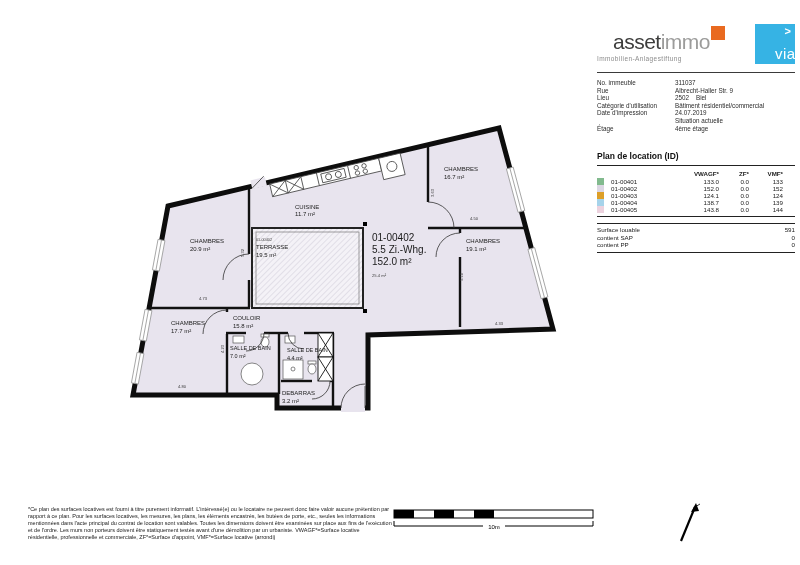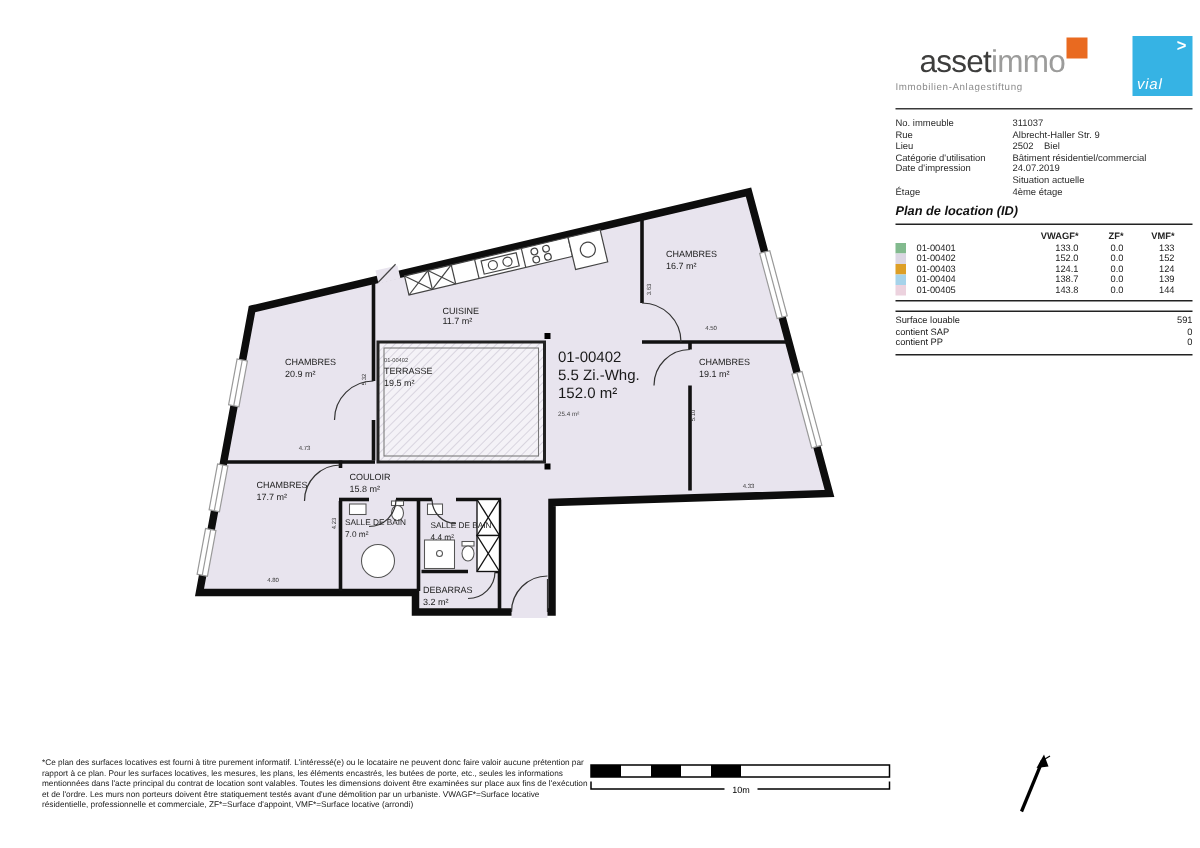--- a/index.html
+++ b/index.html
@@ -11,26 +11,26 @@
 
   
   .panel { position:absolute; left:597px; top:24px; width:198px; }
   .brand-row { display:flex; justify-content:space-between; align-items:flex-start; height:44px; }
   .wordmark { font-size:21px; line-height:1; color:#3d3d3c; letter-spacing:-0.5px; padding-top:7px; white-space:nowrap;margin-left:16px; }
   .wordmark .immo { color:#9c9c9b; }
   .orange-sq { display:inline-block; width:14px; height:14px; margin-left:1px; transform:translateY(-9px); }
   .tagline { font-size:6.5px; color:#8c8c8c; margin-top:3px; letter-spacing:0.4px; }
   .bluebox { width:40px; height:40px; position:relative; color:#fff; flex:none; }
   .bluebox .arrow { position:absolute; top:1px; right:4px; font-size:11px; font-weight:bold; }
-  .bluebox .vtext { position:absolute; bottom:2px; left:3px; font-size:10px; letter-spacing:0.5px;font-style:italic; }
+  .bluebox .vtext { position:absolute; bottom:2px; left:20px; font-size:15px; letter-spacing:0.5px; }
   .rule { border-top:1.2px solid #3a3a3a; margin:4px 0 6px 0; }
   .info-row { display:flex; font-size:6.3px; line-height:7.6px; color:#2b2b2b; }
   .info-label { width:78px; flex:none; }
   .info-value { white-space:pre; }
-  .section-title { font-size:8.5px; font-weight:bold; color:#111; margin-top:3px; padding-bottom:4px; border-bottom:1.4px solid #222;font-style:italic; }
+  .section-title { font-size:8.5px; font-weight:bold; color:#111; margin-top:19px; padding-bottom:4px; border-bottom:1.4px solid #222; }
   .loc-table { margin-top:3px; font-size:6.2px; color:#222; border-bottom:1.4px solid #222; padding-bottom:3px; }
   .loc-head, .loc-row { display:grid; grid-template-columns:14px 60px 48px 30px 34px; align-items:center; line-height:7px; }
   .loc-head { font-weight:bold; line-height:9px; }
   .num { text-align:right; }
   .swatch { width:7px; height:7px; }
   .summary { margin-top:6px; border-top:1.4px solid #222; border-bottom:1.4px solid #222; padding:2px 0 3px 0; font-size:6.2px; }
   .summary-row { display:flex; justify-content:space-between; line-height:7.5px; }
 
   
   .disclaimer { position:absolute; left:28px; top:506px; width:364px; font-size:5.5px; line-height:1.28; color:#1a1a1a; }

